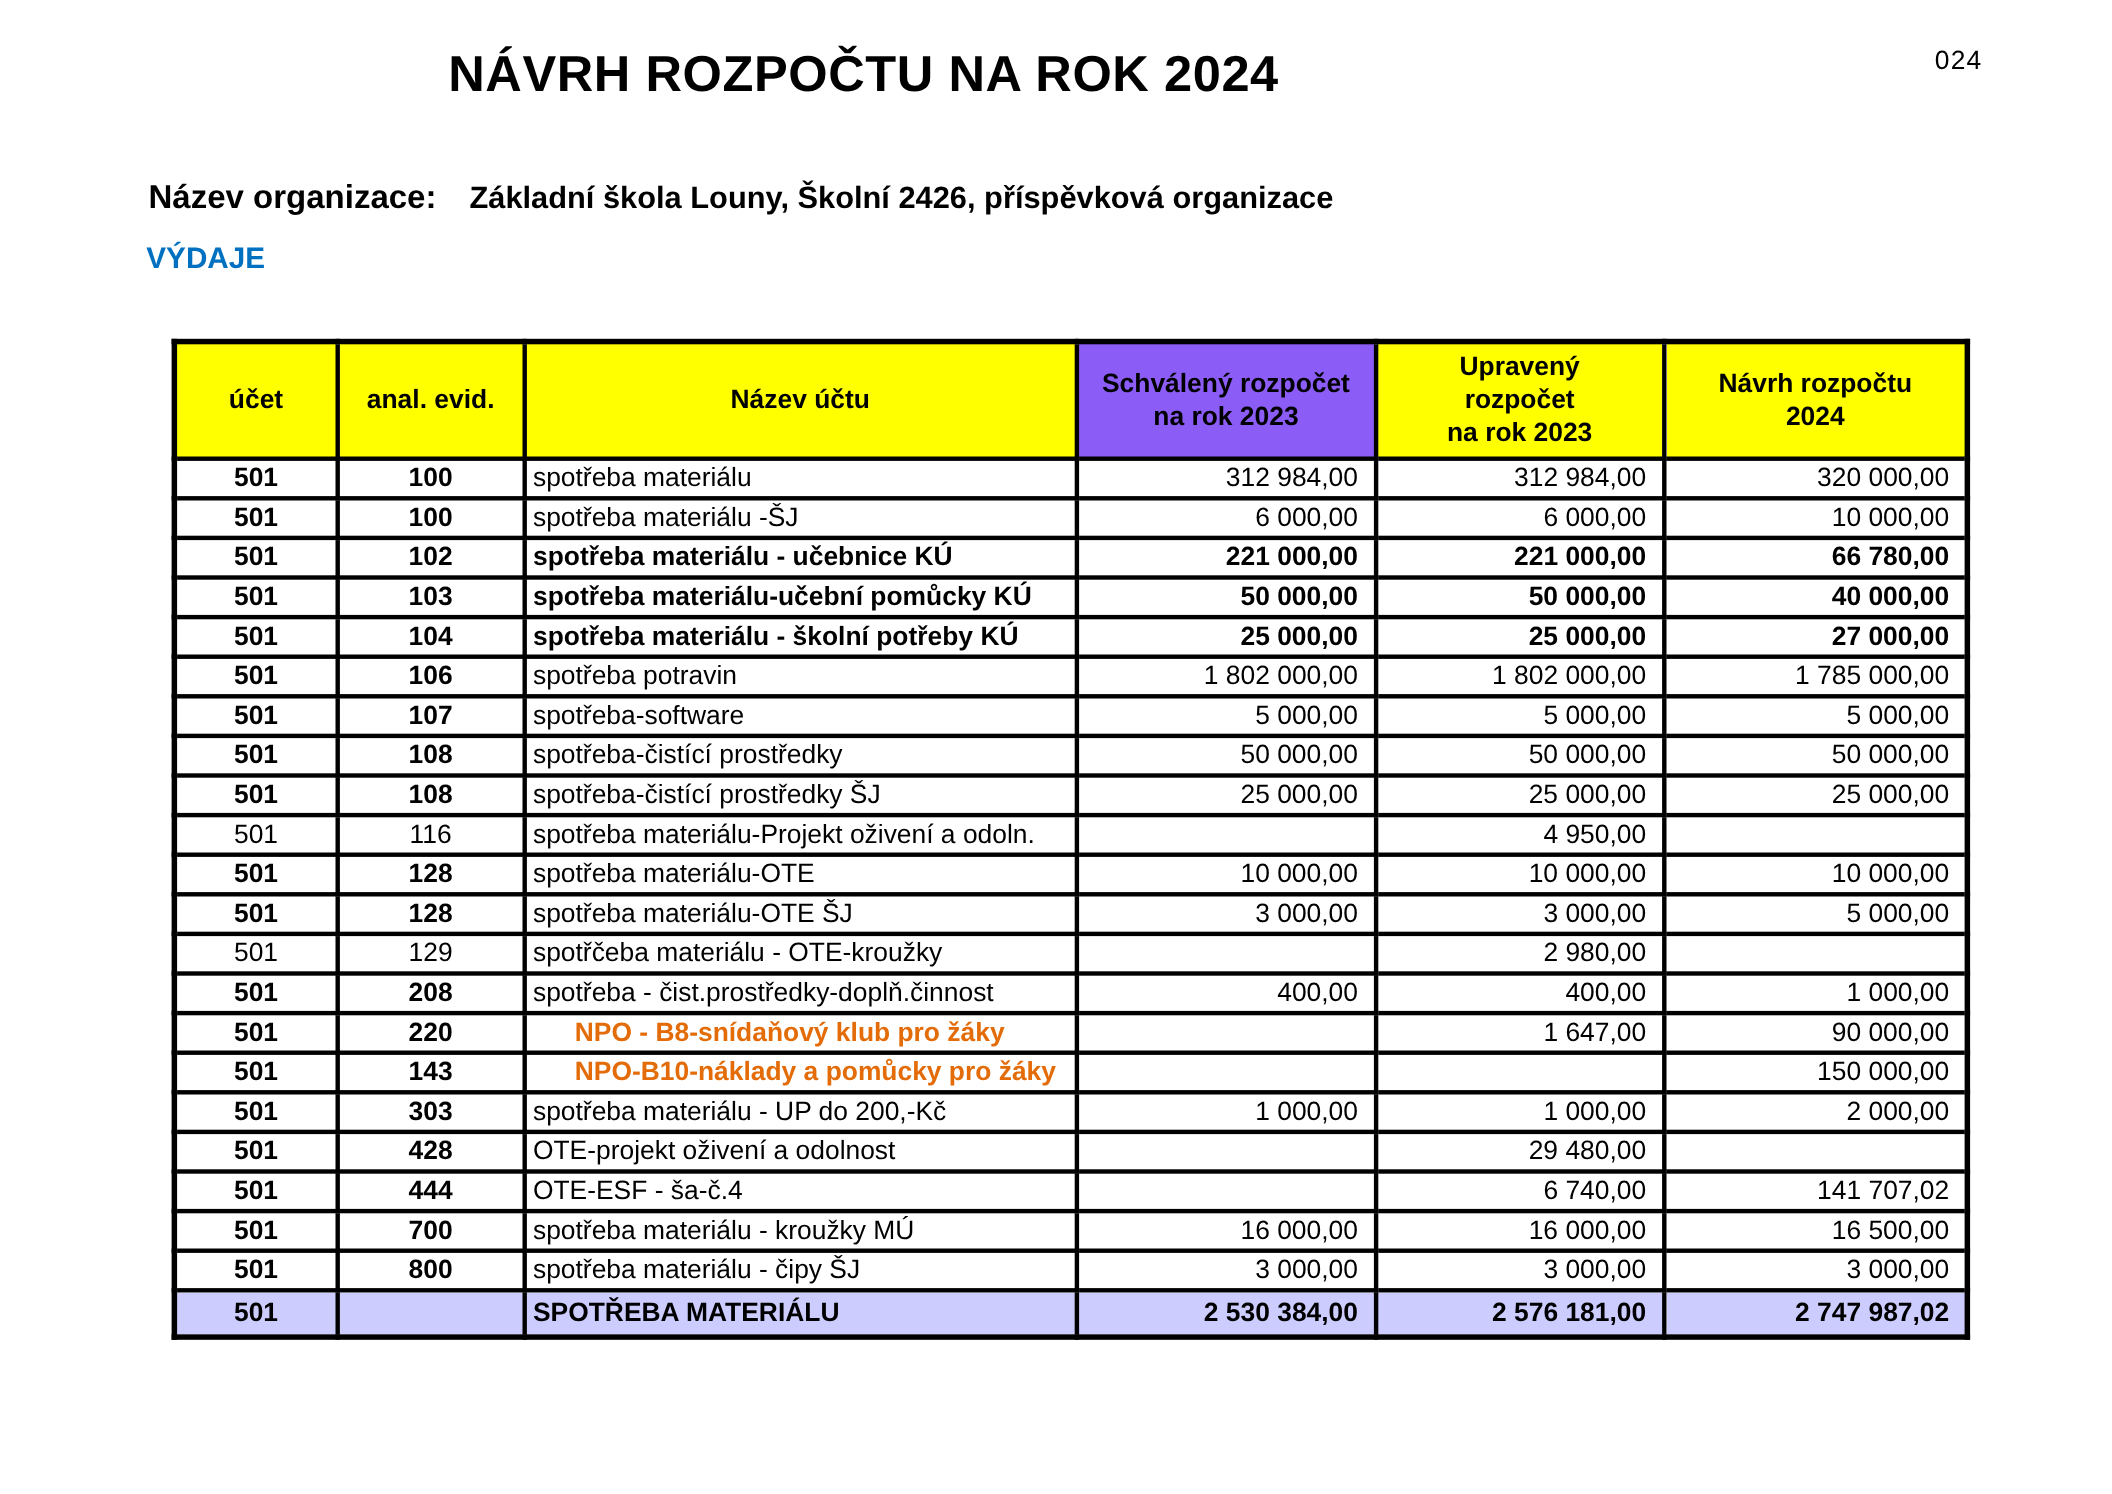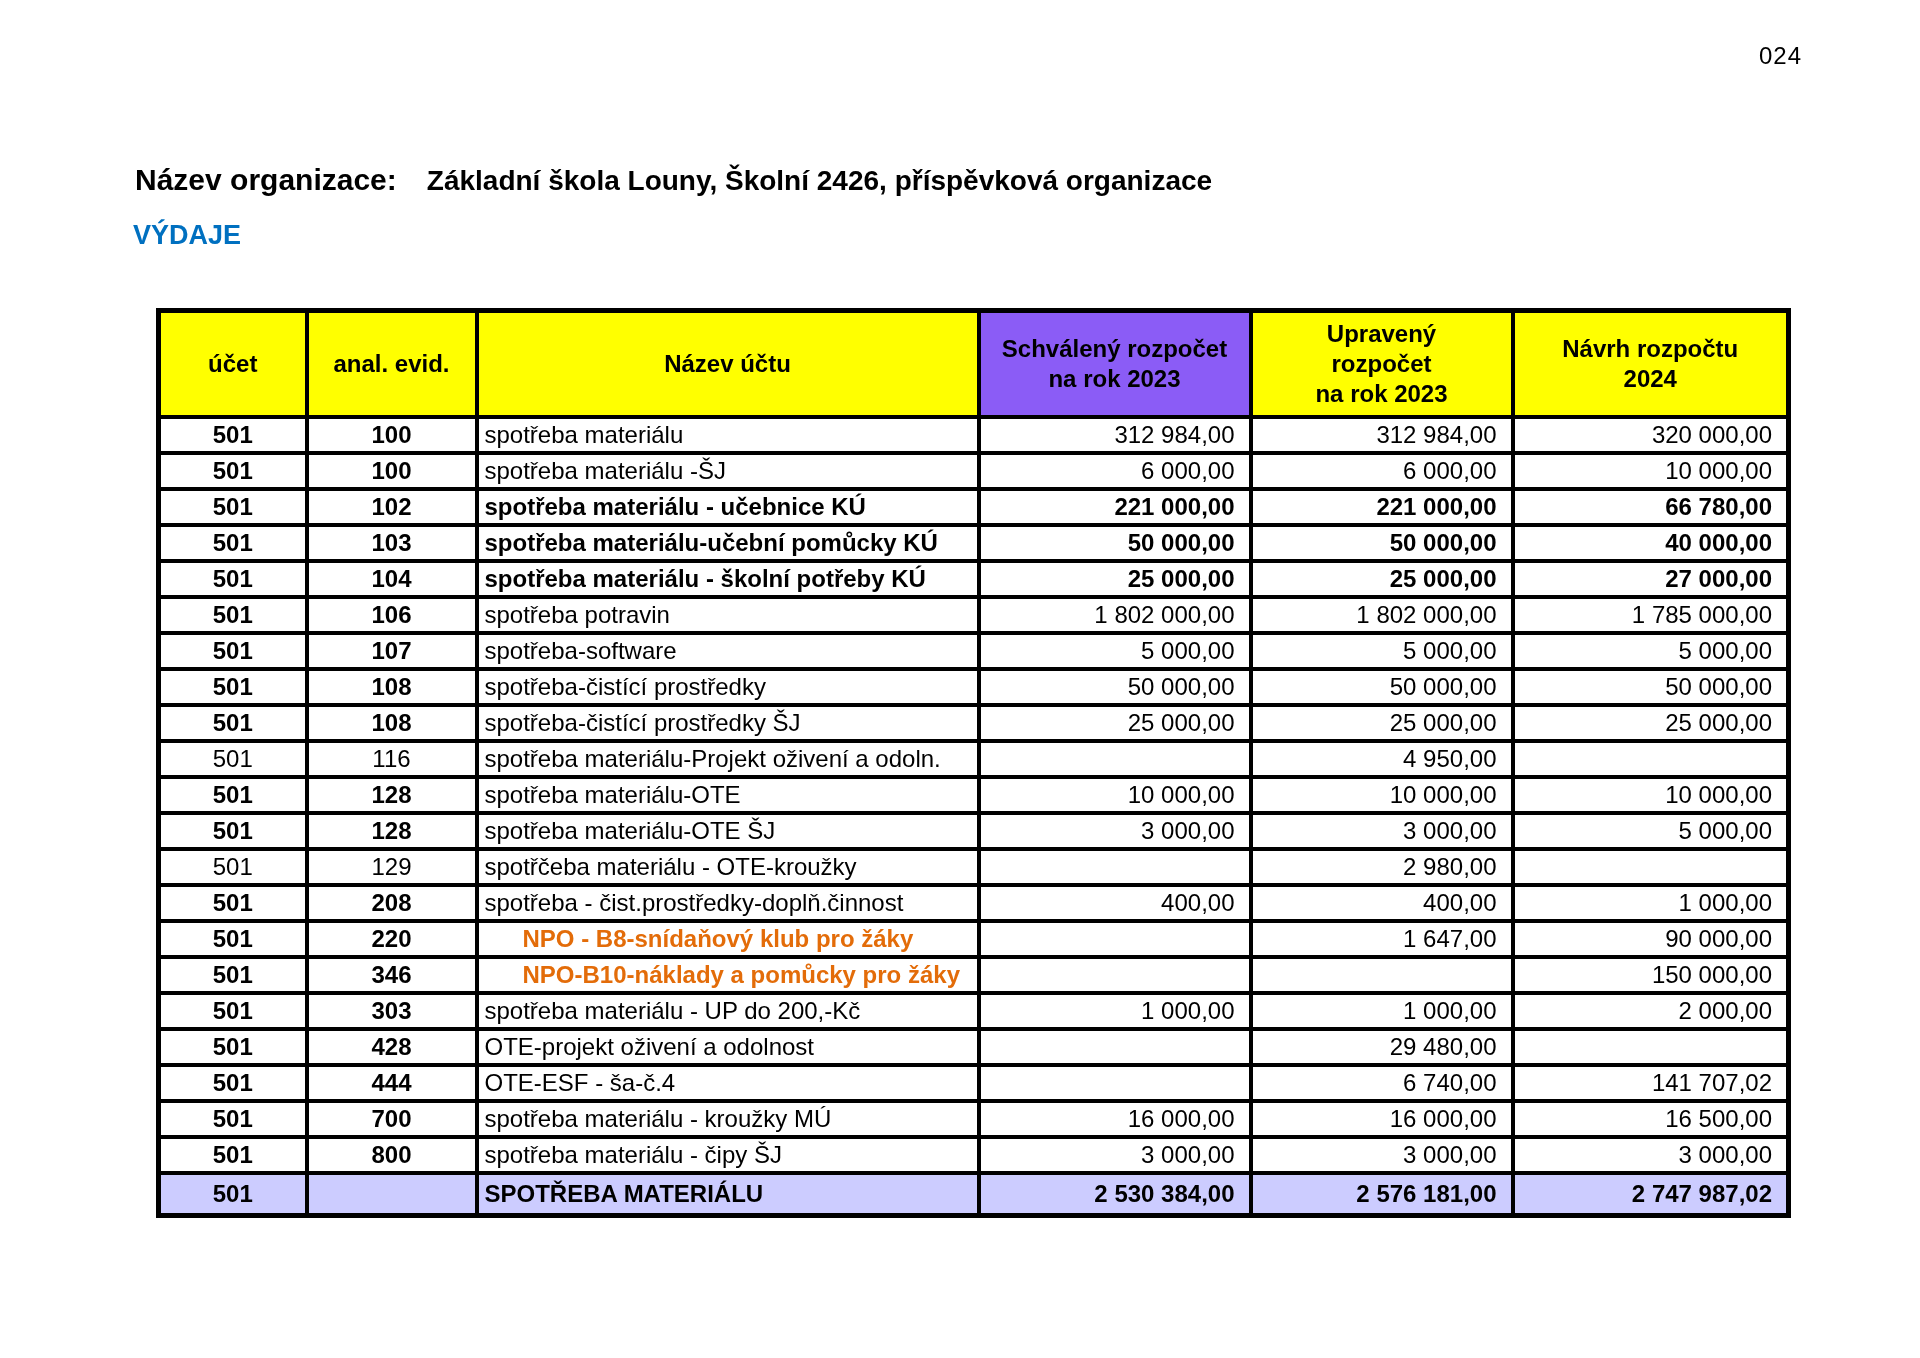--- a/index.html
+++ b/index.html
@@ -136,20 +136,21 @@
     text-transform: none;
   }
 </style>
 </head>
 <body>
 
 <div class="page">
 
   <div class="page-number">024</div>
 
+  <h1 class="doc-title">NÁVRH ROZPOČTU NA ROK 2024</h1>
 
   <div class="org-line">
     <span class="org-label">Název organizace:</span>
     <span class="org-name">Základní škola Louny, Školní 2426, příspěvková organizace</span>
   </div>
 
   <div class="section-label">VÝDAJE</div>
 
   <div class="table-wrap">
     <table class="budget-table">
@@ -291,21 +292,21 @@
           <tr class="row-npo">
             <td class="col-ucet">501</td>
             <td class="col-anal">220</td>
             <td class="col-nazev">NPO - B8-snídaňový klub pro žáky</td>
             <td class="col-v1"></td>
             <td class="col-v2">1 647,00</td>
             <td class="col-v3">90 000,00</td>
           </tr>
           <tr class="row-npo">
             <td class="col-ucet">501</td>
-            <td class="col-anal">346</td>
+            <td class="col-anal">143</td>
             <td class="col-nazev">NPO-B10-náklady a pomůcky pro žáky</td>
             <td class="col-v1"></td>
             <td class="col-v2"></td>
             <td class="col-v3">150 000,00</td>
           </tr>
           <tr class="row-normal">
             <td class="col-ucet">501</td>
             <td class="col-anal">303</td>
             <td class="col-nazev">spotřeba materiálu - UP do 200,-Kč</td>
             <td class="col-v1">1 000,00</td>

